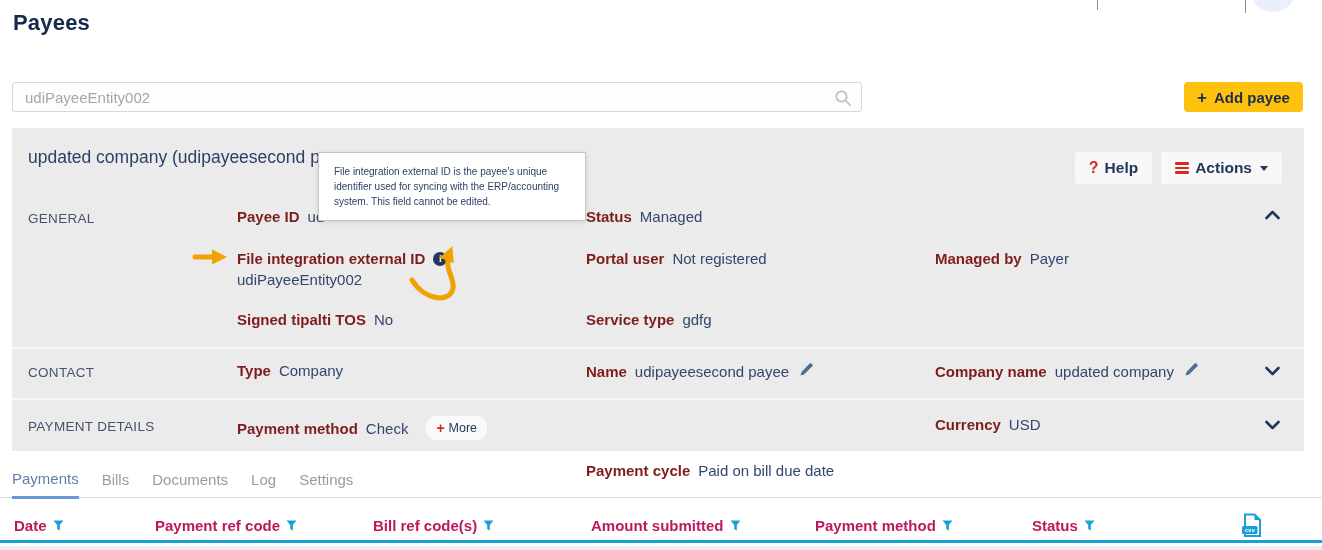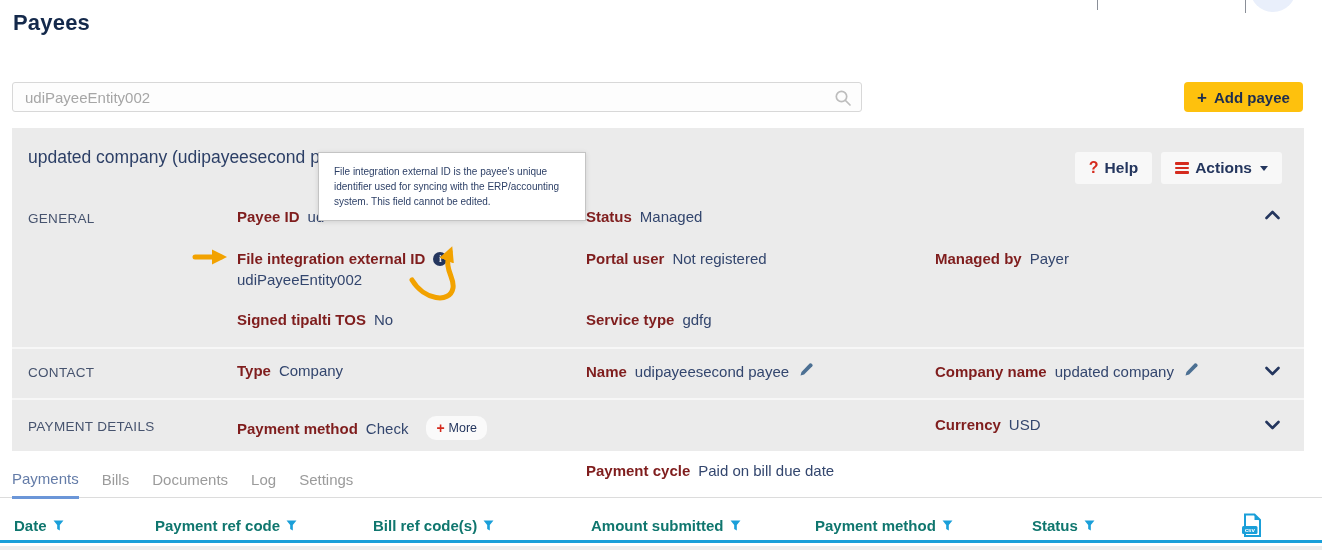--- a/index.html
+++ b/index.html
@@ -51,21 +51,21 @@
   
   .arrows { position:absolute; left:0; top:0; z-index:6; pointer-events:none; }
 
   
   .tabbar { position:absolute; left:0; top:466px; width:1322px; height:32px; border-bottom:1px solid #dcdcdc; display:flex; align-items:flex-end; padding-left:12px; gap:23px; }
   .tab { font-size:15px; color:#9b9b9b; padding-bottom:9px; cursor:pointer; }
   .tab.active { color:#647ca8; border-bottom:3px solid #6b96d8; margin-bottom:-2px; }
 
   
   .thead { position:absolute; left:0; top:508px; width:1322px; height:35px; border-bottom:3px solid #1a9fd9; }
-  .th { position:absolute; top:9px; font-size:15px; font-weight:700; color:#0f766e; display:flex; align-items:center; gap:6px; cursor:pointer; white-space:nowrap; }
+  .th { position:absolute; top:9px; font-size:15px; font-weight:700; color:#be185d; display:flex; align-items:center; gap:6px; cursor:pointer; white-space:nowrap; }
   .csv-btn { position:absolute; left:1241px; top:5px; cursor:pointer; background:none; border:none; padding:0; }
   .below-strip { position:absolute; left:0; top:546px; width:1322px; height:4px; background:#ededed; }
 </style>
 </head>
 <body>
 
 <div class="page">
 
   <div class="top-tick" style="left:1097px;height:10px;"></div>
   <div class="top-tick" style="left:1245px;height:13px;"></div>

